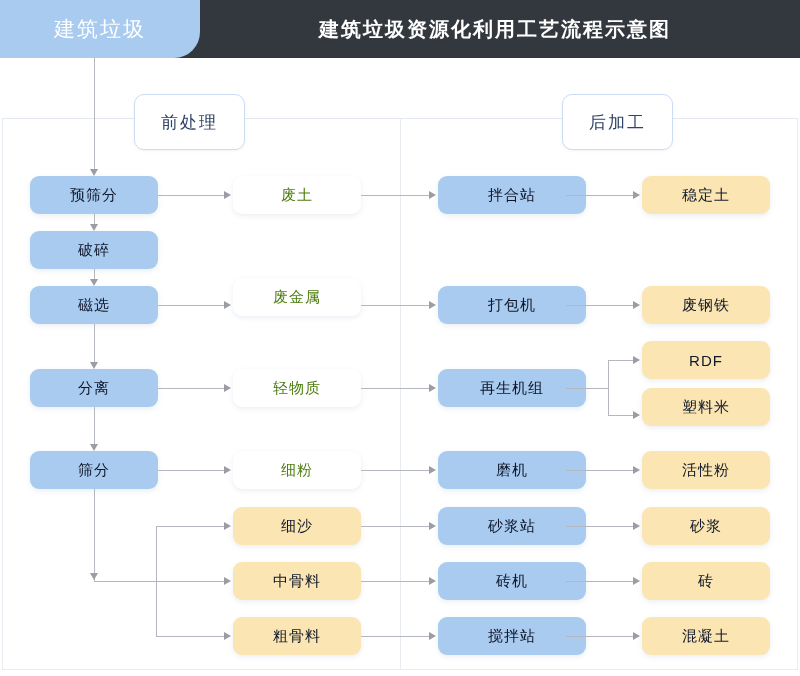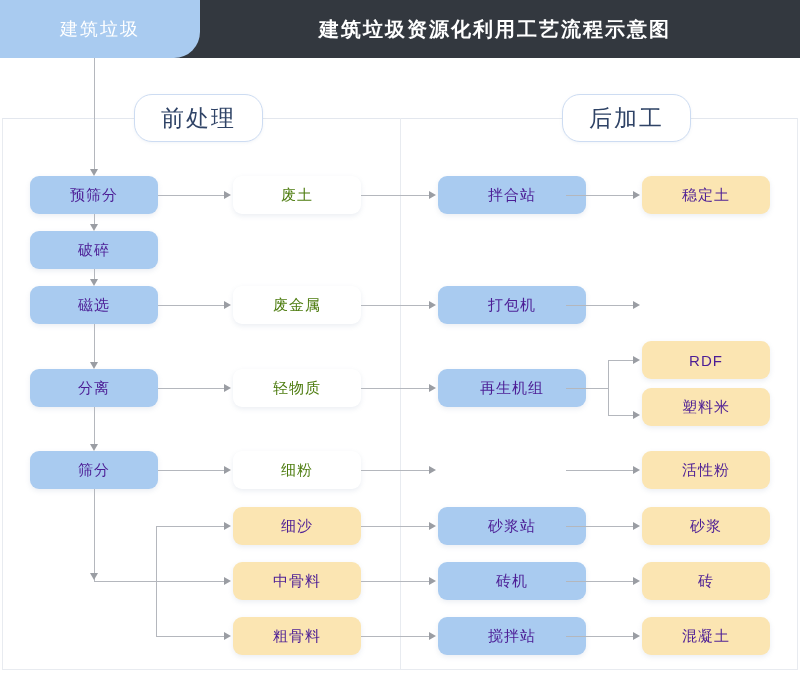--- a/index.html
+++ b/index.html
@@ -16,55 +16,55 @@
     position: absolute; left: 0; top: 0; width: 800px; height: 58px;
     background: #33383f;
   }
   .brand-tab {
     position: absolute; left: 0; top: 0; width: 200px; height: 58px;
     background: #a9cbf0;
     border-bottom-right-radius: 26px;
     display: flex; align-items: center; justify-content: center;
   }
   .brand-tab-label {
-    color: #ffffff; font-size: 18px; letter-spacing: 2px; font-weight: 400;
+    color: #ffffff; font-size: 21px; letter-spacing: 2px; font-weight: 400;
   }
   .header-title {
     position: absolute; left: 200px; top: 0; width: 600px; height: 58px;
     display: flex; align-items: center; justify-content: center;
     color: #ffffff; font-size: 20px; font-weight: bold; letter-spacing: 2px;
     padding-right: 10px;
   }
 
   
   .panel {
     position: absolute; left: 2px; top: 118px; width: 796px; height: 552px;
     border: 1px solid #e8ebf0;
     border-top: 1px solid #e3e7ee;
     background: transparent;
   }
   .divider-v {
     position: absolute; left: 400px; top: 118px; width: 1px; height: 552px;
     background: #e8ebf0;
   }
   .section-chip {
-    position: absolute; height: 48px; padding: 0 26px;
-    background: #ffffff; border: 1px solid #cddcf2; border-radius: 18px;
-    display: flex; align-items: center; justify-content: center;
-    color: #2f4366; font-size: 23px; letter-spacing: 2px;
+    position: absolute; height: 56px; padding: 0 26px;
+    background: #ffffff; border: 1px solid #cddcf2; border-radius: 10px;
+    display: flex; align-items: center; justify-content: center;
+    color: #2f4366; font-size: 17px; letter-spacing: 2px;
     box-shadow: 0 1px 3px rgba(120,150,190,0.10);
   }
   .chip-pre  { left: 134px; top: 94px; }
   .chip-post { left: 562px; top: 94px; }
 
   
   .node {
     position: absolute; height: 38px; border-radius: 9px;
     display: flex; align-items: center; justify-content: center;
-    font-size: 15px; letter-spacing: 1px; color: #4c1d95;
+    font-size: 15px; letter-spacing: 1px; color: #0f172a;
     box-shadow: 0 2px 5px rgba(130,150,180,0.16);
   }
   .node.blue   { background: #a9cbf0; }
   .node.white  { background: #ffffff; color: #4d7c0f; }
   .node.yellow { background: #fbe5b2; }
 
   .col1 { left: 30px;  width: 128px; }
   .col2 { left: 233px; width: 128px; }
   .col3 { left: 438px; width: 148px; }
   .col4 { left: 642px; width: 128px; }
@@ -105,35 +105,37 @@
   <div class="section-chip chip-pre">前处理</div>
   <div class="section-chip chip-post">后加工</div>
 
   <div class="node blue col1" style="top:176px">预筛分</div>
   <div class="node blue col1" style="top:231px">破碎</div>
   <div class="node blue col1" style="top:286px">磁选</div>
   <div class="node blue col1" style="top:369px">分离</div>
   <div class="node blue col1" style="top:451px">筛分</div>
 
   <div class="node white col2" style="top:176px">废土</div>
-  <div class="node white col2" style="top:286px">废金属</div>
+  <div class="node white col2" style="top:278px">废金属</div>
   <div class="node white col2" style="top:369px">轻物质</div>
   <div class="node yellow col2" style="top:507px">细沙</div>
   <div class="node white col2" style="top:451px">细粉</div>
   <div class="node yellow col2" style="top:562px">中骨料</div>
   <div class="node yellow col2" style="top:617px">粗骨料</div>
 
   <div class="node blue col3" style="top:176px">拌合站</div>
   <div class="node blue col3" style="top:369px">再生机组</div>
   <div class="node blue col3" style="top:286px">打包机</div>
+  <div class="node blue col3" style="top:451px">磨机</div>
   <div class="node blue col3" style="top:562px">砖机</div>
   <div class="node blue col3" style="top:507px">砂浆站</div>
   <div class="node blue col3" style="top:617px">搅拌站</div>
 
   <div class="node yellow col4" style="top:176px">稳定土</div>
+  <div class="node yellow col4" style="top:286px">废钢铁</div>
   <div class="node yellow col4" style="top:341px">RDF</div>
   <div class="node yellow col4" style="top:388px">塑料米</div>
   <div class="node yellow col4" style="top:451px">活性粉</div>
   <div class="node yellow col4" style="top:507px">砂浆</div>
   <div class="node yellow col4" style="top:562px">砖</div>
   <div class="node yellow col4" style="top:617px">混凝土</div>
 
   <div class="ln v" style="left:94px; top:58px; height:112px"></div>
   <div class="arrow-d" style="left:90px; top:169px"></div>
 

